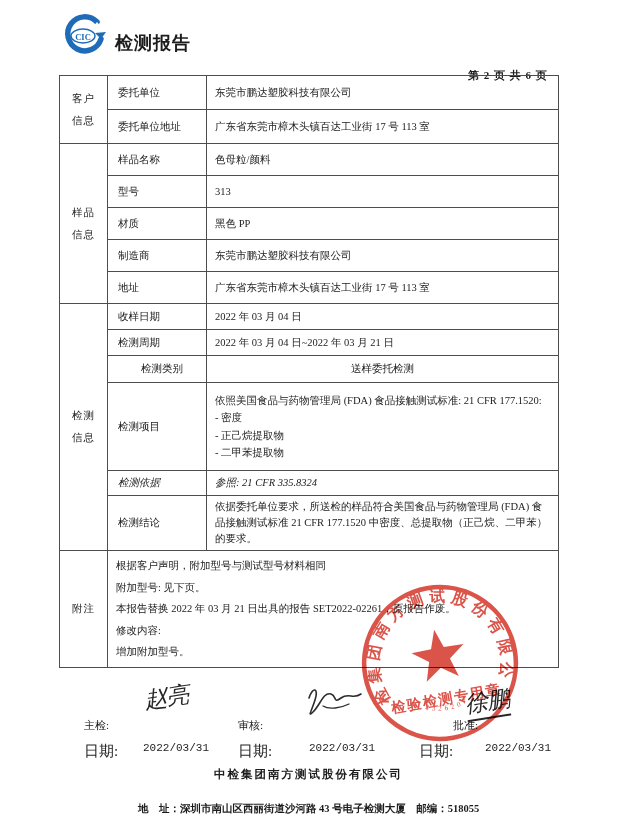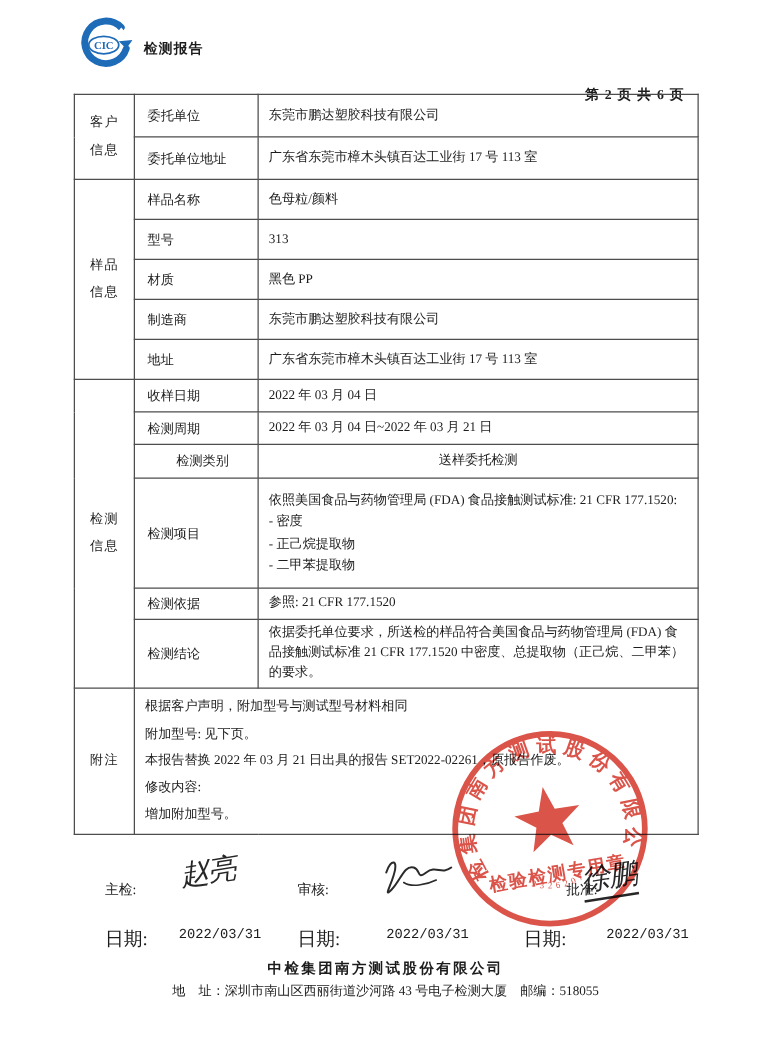--- a/index.html
+++ b/index.html
@@ -6,57 +6,57 @@
   html,body { background:#fff; }
   .page {
     position:relative; width:617px; height:840px; background:#ffffff;
     font-family:"Liberation Serif","DejaVu Serif",serif;
     color:#1c1c1c; overflow:hidden;
   }
 
   
   .header { position:absolute; top:0; left:0; width:617px; height:75px; }
   .logo { position:absolute; left:62px; top:13px; width:44px; height:46px; }
-  .hdr-title { position:absolute; left:115px; top:31px; font-size:11px; font-weight:bold; letter-spacing:1px; }
+  .hdr-title { position:absolute; left:115px; top:31px; font-size:18px; font-weight:bold; letter-spacing:1px; }
   .hdr-no { position:absolute; left:236px; top:32px; font-size:11px; font-weight:bold; }
   .hdr-page { position:absolute; left:468px; top:32px; font-size:11px; font-weight:bold; letter-spacing:1px;margin-top:36px; }
 
   
   table.report { position:absolute; top:75px; left:59px; width:499px;
     border-collapse:collapse; table-layout:fixed; }
   table.report td { border:1px solid #4d4d4d; font-size:10.5px; vertical-align:middle; }
   col.c-sec { width:48px; } col.c-lab { width:99px; } col.c-val { width:352px; }
   td.sec { text-align:center; line-height:22px; letter-spacing:1px; }
   td.lab { padding-left:10px; }
   td.val { padding:3px 8px; line-height:16px;margin-left:35px; }
   tr.h34 td { height:34px; } tr.h32 td { height:32px; }
   tr.h26 td { height:26px; } tr.h27 td { height:27px;text-align:center; }
-  tr.h88 td { height:88px; } tr.h25 td { height:25px; }
+  tr.h88 td { height:88px; } tr.h25 td { height:25px;font-style:italic; }
   tr.h40 td { height:40px; } tr.h111 td { height:111px; }
   td.items { vertical-align:middle; line-height:17.5px; }
   td.notes-cell { padding:4px 8px; line-height:21.5px; vertical-align:middle; }
 
   
   .sig-area { position:absolute; top:660px; left:59px; width:499px; height:106px; font-size:11px; }
-  .sig-role { position:absolute; font-size:11px; }
+  .sig-role { position:absolute; font-size:11px;margin-top:14px; }
   .sig-name { font-size:23px; font-style:italic; display:inline-block;
     transform:rotate(-9deg); color:#272727; letter-spacing:-1px;
     font-family:"DejaVu Serif",serif; }
   .sig-underline { border-bottom:2px solid #272727; }
   .date-label { position:absolute; top:82px; font-size:15px; }
   .date-val { position:absolute; top:82px; font-size:11px;font-family:Liberation Mono, monospace; }
 
   
   .stamp { position:absolute; left:358px; top:581px; width:164px; height:164px;
     mix-blend-mode:multiply; opacity:0.92; transform:rotate(-10deg); z-index:5; pointer-events:none; }
 
   
   .footer { position:absolute; top:767px; left:0; width:617px; text-align:center; }
   .footer-company { font-size:11.5px; font-weight:bold; letter-spacing:2px; }
-  .footer-line { font-size:10.5px; margin-top:4px; }
+  .footer-line { font-size:10.5px; margin-top:20px;font-weight:bold; }
   .footer a { color:#0000cc; text-decoration:underline;
     font-family:"Liberation Mono","DejaVu Sans Mono",monospace; font-size:10px; }
 </style>
 </head>
 <body>
 
 <div class="page">
 
   <div class="header">
     <svg class="logo" viewBox="0 0 44 46">
@@ -136,21 +136,21 @@
         <td class="lab">检测项目</td>
         <td class="val items">
           <div>依照美国食品与药物管理局 (FDA) 食品接触测试标准: 21 CFR 177.1520:</div>
           <div>- 密度</div>
           <div>- 正己烷提取物</div>
           <div>- 二甲苯提取物</div>
         </td>
       </tr>
       <tr class="h25">
         <td class="lab">检测依据</td>
-        <td class="val">参照: 21 CFR 177.1520</td>
+        <td class="val">参照: 21 CFR 335.8324</td>
       </tr>
       <tr class="h40">
         <td class="lab">检测结论</td>
         <td class="val">依据委托单位要求，所送检的样品符合美国食品与药物管理局 (FDA) 食品接触测试标准 21 CFR 177.1520 中密度、总提取物（正己烷、二甲苯）的要求。</td>
       </tr>
 
       <tr class="h111">
         <td class="sec">附注</td>
         <td class="notes-cell" colspan="2">
           <div>根据客户声明，附加型号与测试型号材料相同</div>

